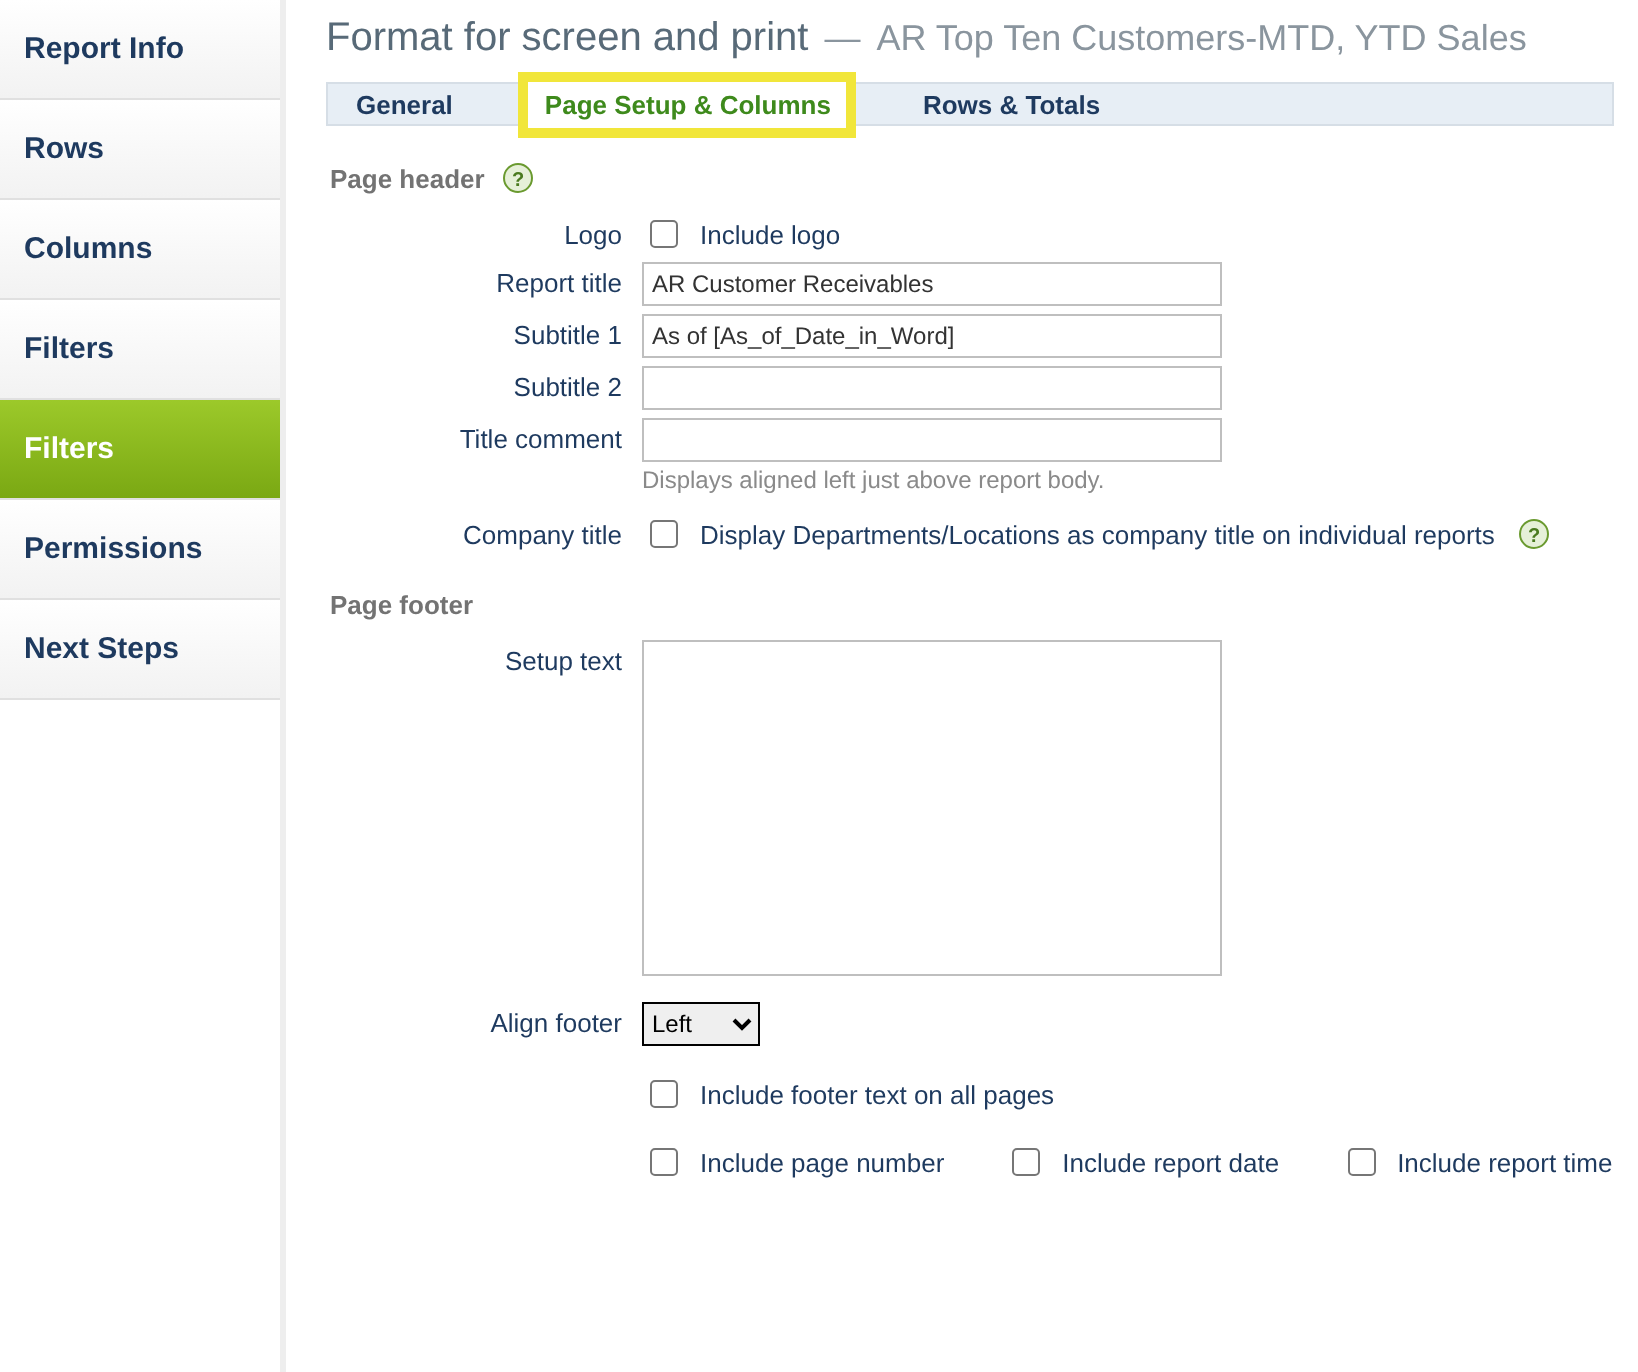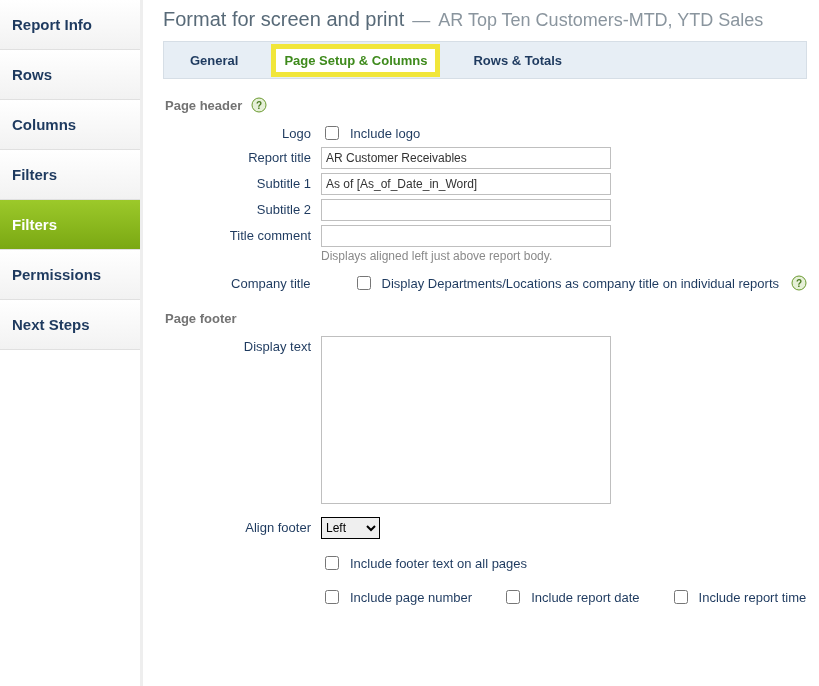--- a/index.html
+++ b/index.html
@@ -13,21 +13,21 @@
     background-image:linear-gradient(#ffffff,#f2f2f2);
   }
   .side-item.active { background:#8dbb1c; background-image:linear-gradient(#9cc92a,#7aa813); color:#fff; }
   
   .main { flex:1; padding:4px 12px 20px 20px; }
   .title-row { display:flex; align-items:baseline; gap:8px; padding:4px 0 10px 0; }
   .title-main { font-size:20px; color:#586a78; font-weight:400; }
   .title-sub  { font-size:18px; color:#8a959e; font-weight:400;text-align:center; }
   .title-dash { color:#8a959e; font-size:18px; }
   
-  .tabs { display:flex; align-items:center; gap:26px; height:38px; padding:0 16px;
+  .tabs { display:flex; align-items:center; gap:26px; height:22px; padding:0 4px;
           background:#e7eef5; border:1px solid #d6dee6; }
   .tab { font-weight:700; font-size:13px; color:#1e3a5f; padding:6px 10px; cursor:pointer; }
   .tab.active { color:#3e8a1c; }
   .tab.active-wrap { outline:5px solid #f1e63a; outline-offset:-2px; background:#fff; }
   
   .section-label { font-weight:700; color:#737373; margin:18px 0 10px 2px; display:flex; align-items:center; gap:9px; }
   .help-icon { width:16px; height:16px; display:inline-flex; }
   .form-row { display:flex; align-items:flex-start; margin:4px 0; }
   .form-label { width:158px; text-align:right; padding-right:10px; padding-top:3px; color:#1e3a5f; font-size:13px; }
   .form-field { flex:0 0 auto; }
@@ -104,40 +104,40 @@
     </div>
 
     <div class="form-row">
       <div class="form-label">Title comment</div>
       <div class="form-field">
         <input type="text" class="txt wide" value="" style="">
         <div class="hint">Displays aligned left just above report body.</div>
       </div>
     </div>
 
-    <div class="form-row company-title-row" style="margin-top:10px;gap:32px;">
+    <div class="form-row company-title-row" style="margin-top:10px;">
       <div class="form-label">Company title</div>
       <div class="form-field cb" style="align-items:center;">
         <input type="checkbox" style="">
         <span>Display Departments/Locations as company title on individual reports</span>
         <span class="help-icon" style="margin-left:4px;">
           <svg viewBox="0 0 16 16" width="16" height="16">
               <circle cx="8" cy="8" r="7" fill="#e6f0d8" stroke="#6a9a2f"></circle>
               <text x="8" y="12" text-anchor="middle" font-size="10" fill="#4a7a1f" font-weight="bold">?</text>
             </svg>
         </span>
       </div>
     </div>
 
     <div class="section-label">
       <span>Page footer</span>
     </div>
 
     <div class="form-row">
-      <div class="form-label">Display text</div>
+      <div class="form-label">Setup text</div>
       <div class="form-field">
         <textarea class="ta" style=""></textarea>
       </div>
     </div>
 
     <div class="form-row" style="margin-top:10px;">
       <div class="form-label">Align footer</div>
       <div class="form-field">
         <select class="sel">
           <option>Left</option>

